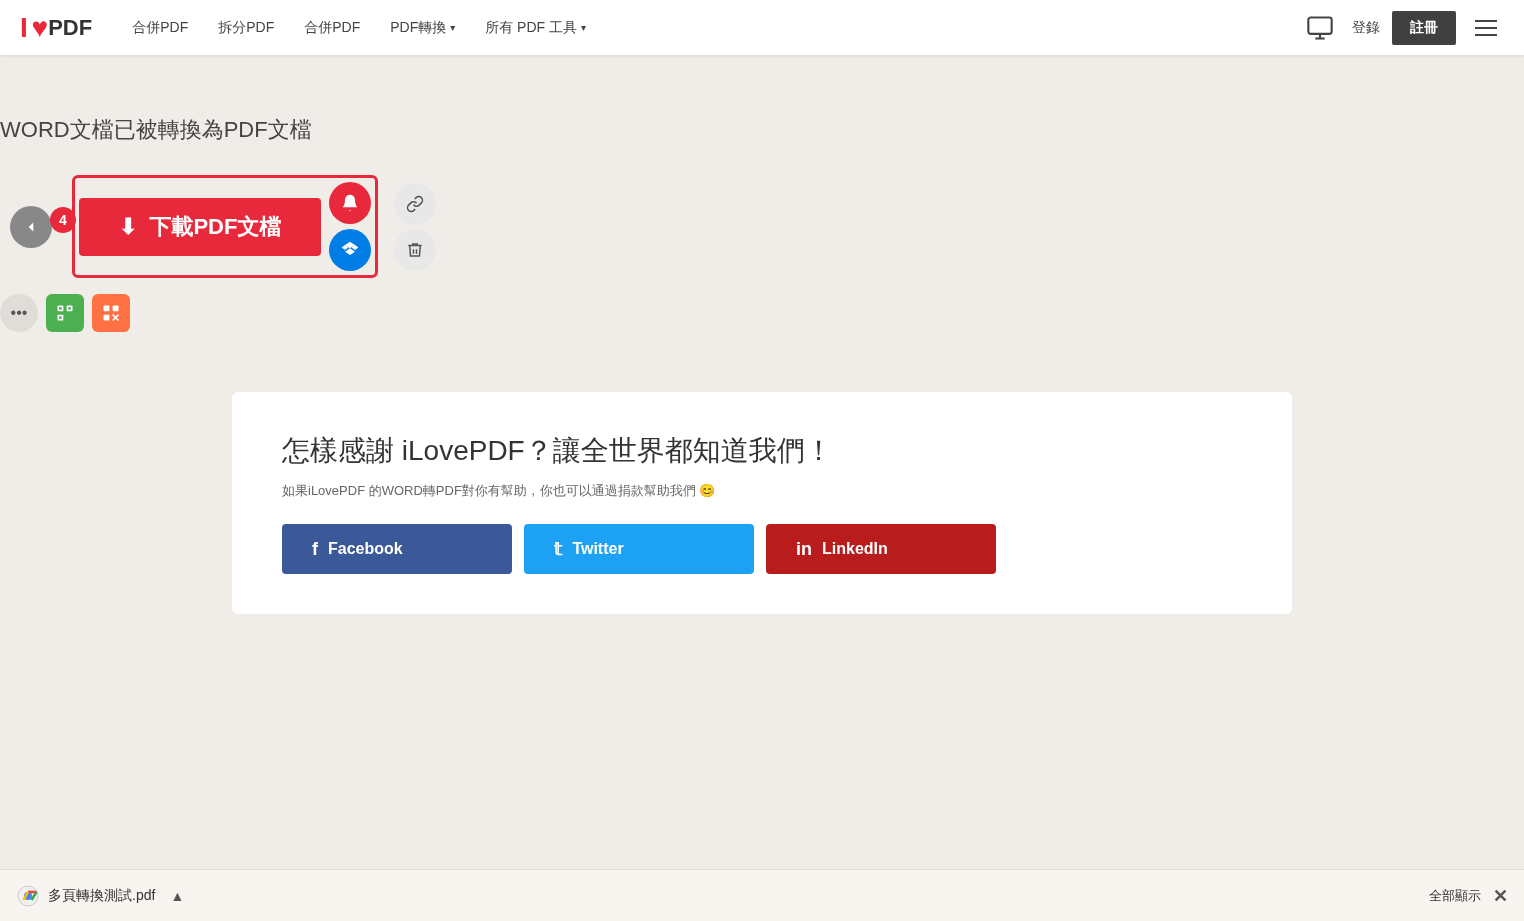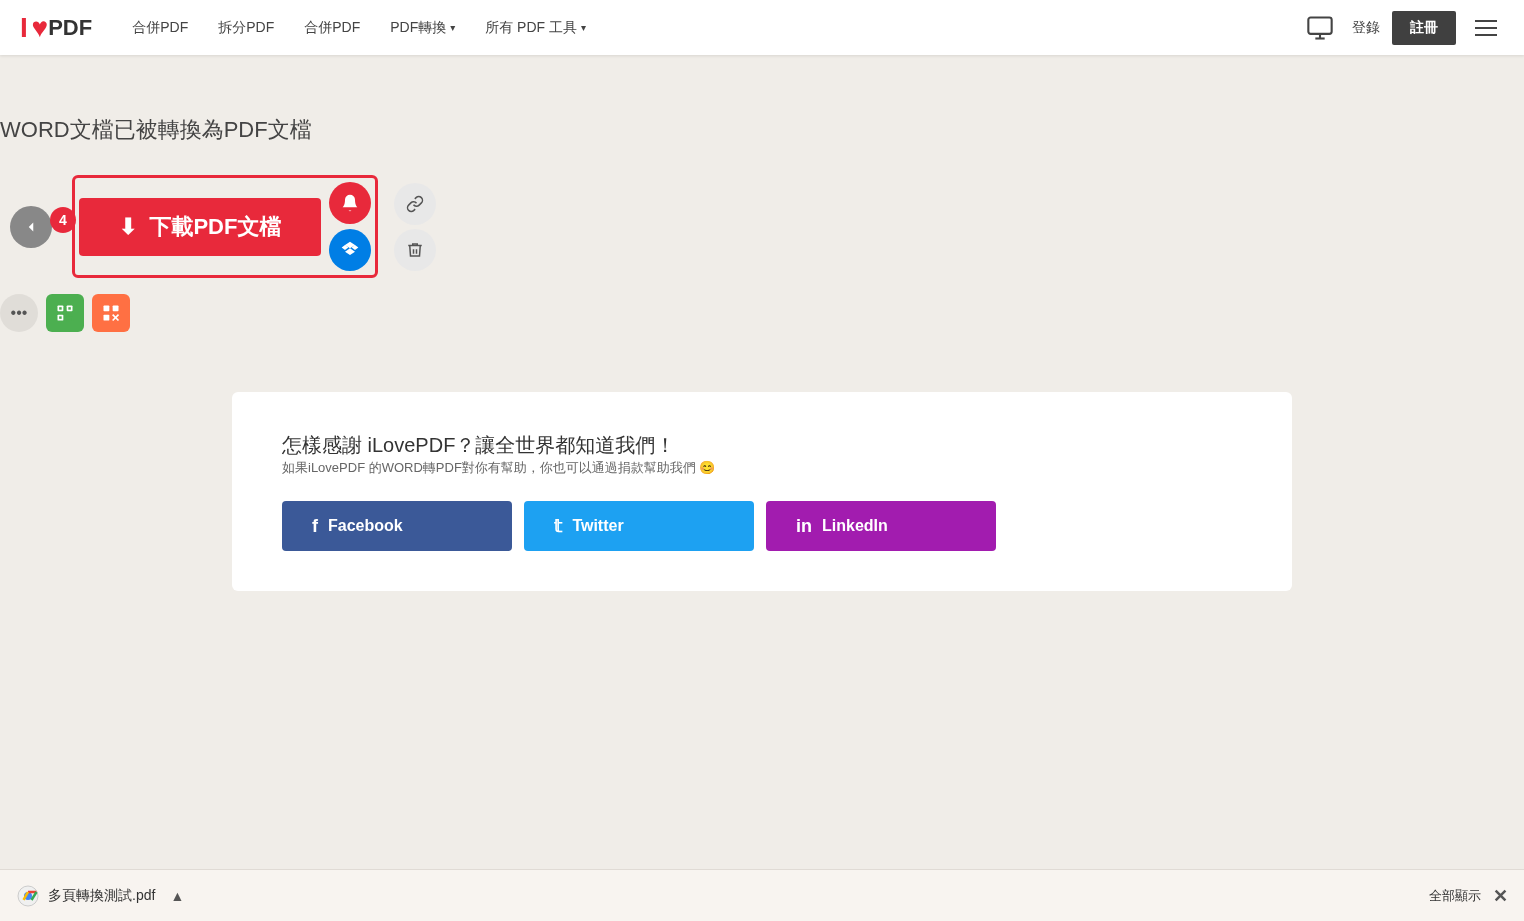--- a/index.html
+++ b/index.html
@@ -265,23 +265,23 @@
     .social-section {
       background: #fff;
       border-radius: 6px;
       padding: 40px 50px;
       margin: 60px auto 30px;
       width: 1060px;
       max-width: 95%;
     }
 
     .social-title {
-      font-size: 20px;
+      font-size: 28px;
       color: #333;
-      margin-bottom: 0;
+      margin-bottom: 12px;
       font-weight: normal;
     }
 
     .social-subtitle {
       font-size: 13px;
       color: #666;
       margin-bottom: 24px;
     }
 
     .social-buttons {
@@ -299,21 +299,21 @@
       border-radius: 4px;
       cursor: pointer;
       font-size: 16px;
       font-weight: bold;
       color: white;
       min-width: 230px;
     }
 
     .social-btn-facebook { background: #3b5998; }
     .social-btn-twitter { background: #1da1f2; }
-    .social-btn-linkedin { background: #a21caf; }
+    .social-btn-linkedin { background: #b91c1c; }
 
     .social-icon {
       font-size: 18px;
       font-weight: bold;
     }
 
     
     .bottom-bar {
       position: fixed;
       bottom: 0;

